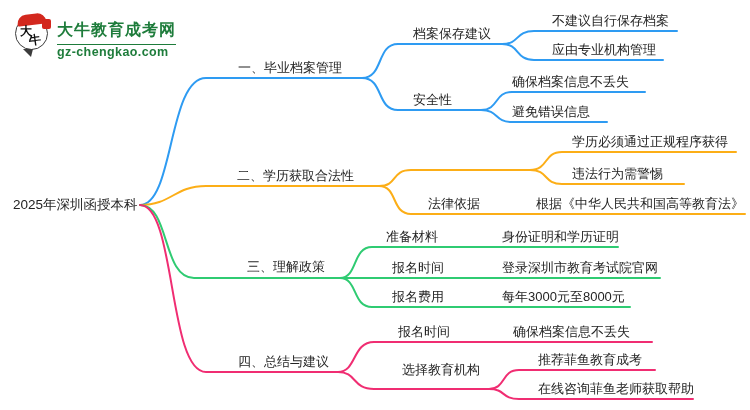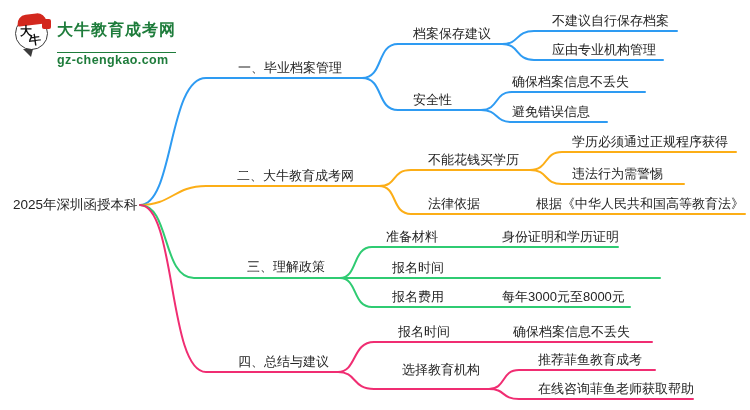--- a/index.html
+++ b/index.html
@@ -18,21 +18,21 @@
   .ch{position:absolute;color:#101010;font-family:"Liberation Serif","DejaVu Serif",serif;
       font-weight:700;font-size:12px;line-height:12px;}
   .ch1{top:12px;left:6px;}
   .ch2{top:21px;left:15px;transform:rotate(-8deg);}
   .tail{position:absolute;left:9px;top:36px;width:0;height:0;
         border-left:8px solid transparent;border-right:2px solid transparent;
         border-top:8px solid #3c3c3c;}
   .logo-text{padding-top:8px;}
   .logo-title{color:var(--logo_green,#1e7c3b);font-size:16px;font-weight:700;letter-spacing:1px;line-height:17px;text-align:right;}
   .logo-url{color:var(--logo_green,#1e7c3b);font-size:12.5px;font-weight:700;letter-spacing:.4px;
-            border-top:1px solid var(--logo_green,#1e7c3b);margin-top:14px;padding-top:1px;line-height:13px;}
+            border-top:1px solid var(--logo_green,#1e7c3b);margin-top:6px;padding-top:1px;line-height:13px;}
   
   .node{position:absolute;font-size:13px;line-height:16px;white-space:nowrap;
         color:var(--text,#242424);font-weight:500;}
   .root{font-size:13.5px;font-weight:400;}
 </style>
 </head>
 <body>
 
 <div class="stage">
 
@@ -85,31 +85,31 @@
   <div class="node root" style="left:13px;top:197px">2025年深圳函授本科</div>
 
   <div class="node" style="left:238px;top:60px">一、毕业档案管理</div>
   <div class="node" style="left:413px;top:26px">档案保存建议</div>
   <div class="node" style="left:552px;top:13px">不建议自行保存档案</div>
   <div class="node" style="left:552px;top:42px">应由专业机构管理</div>
   <div class="node" style="left:413px;top:92px">安全性</div>
   <div class="node" style="left:512px;top:74px">确保档案信息不丢失</div>
   <div class="node" style="left:512px;top:104px">避免错误信息</div>
 
-  <div class="node" style="left:237px;top:168px">二、大牛教育成考网</div>
-  <div class="node" style="left:428px;top:152px">不能花钱买学历</div>
+  <div class="node" style="left:237px;top:168px">二、学历获取合法性</div>
   <div class="node" style="left:572px;top:134px">学历必须通过正规程序获得</div>
   <div class="node" style="left:572px;top:166px">违法行为需警惕</div>
   <div class="node" style="left:428px;top:196px">法律依据</div>
   <div class="node" style="left:536px;top:196px">根据《中华人民共和国高等教育法》</div>
 
   <div class="node" style="left:247px;top:259px">三、理解政策</div>
   <div class="node" style="left:386px;top:229px">准备材料</div>
   <div class="node" style="left:502px;top:229px">身份证明和学历证明</div>
   <div class="node" style="left:392px;top:260px">报名时间</div>
+  <div class="node" style="left:502px;top:260px">登录深圳市教育考试院官网</div>
   <div class="node" style="left:392px;top:289px">报名费用</div>
   <div class="node" style="left:502px;top:289px">每年3000元至8000元</div>
 
   <div class="node" style="left:238px;top:354px">四、总结与建议</div>
   <div class="node" style="left:398px;top:324px">报名时间</div>
   <div class="node" style="left:513px;top:324px">确保档案信息不丢失</div>
   <div class="node" style="left:402px;top:362px">选择教育机构</div>
   <div class="node" style="left:538px;top:352px">推荐菲鱼教育成考</div>
   <div class="node" style="left:538px;top:381px">在线咨询菲鱼老师获取帮助</div>
 

